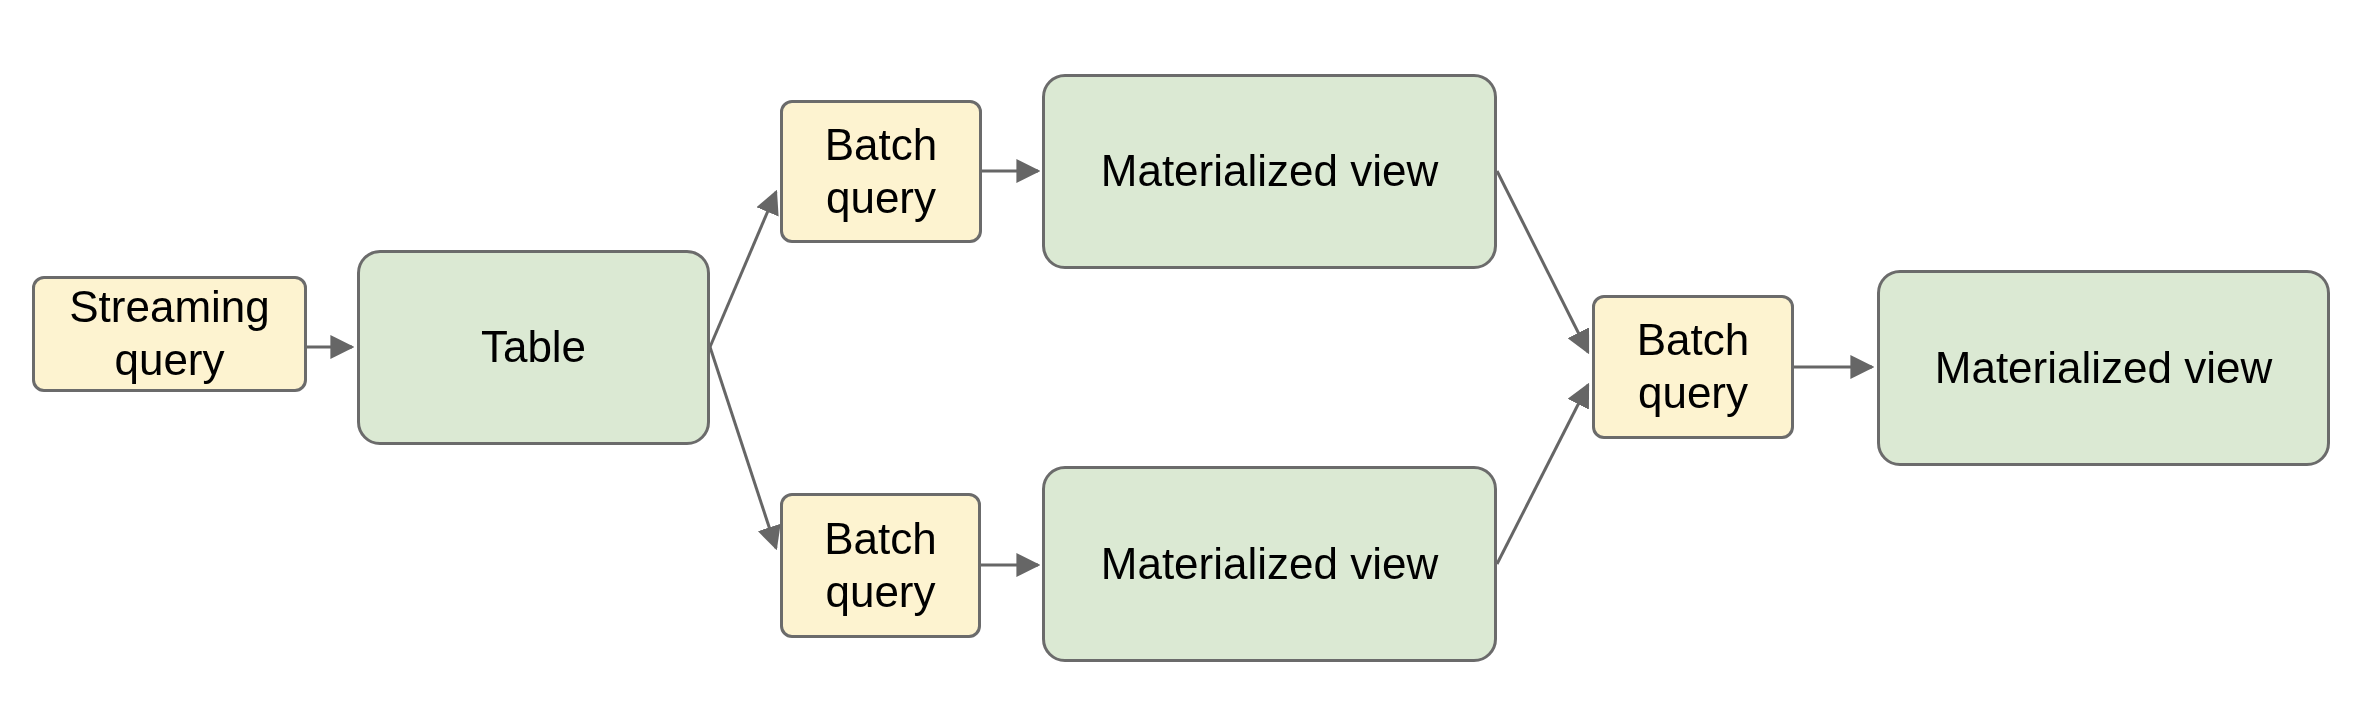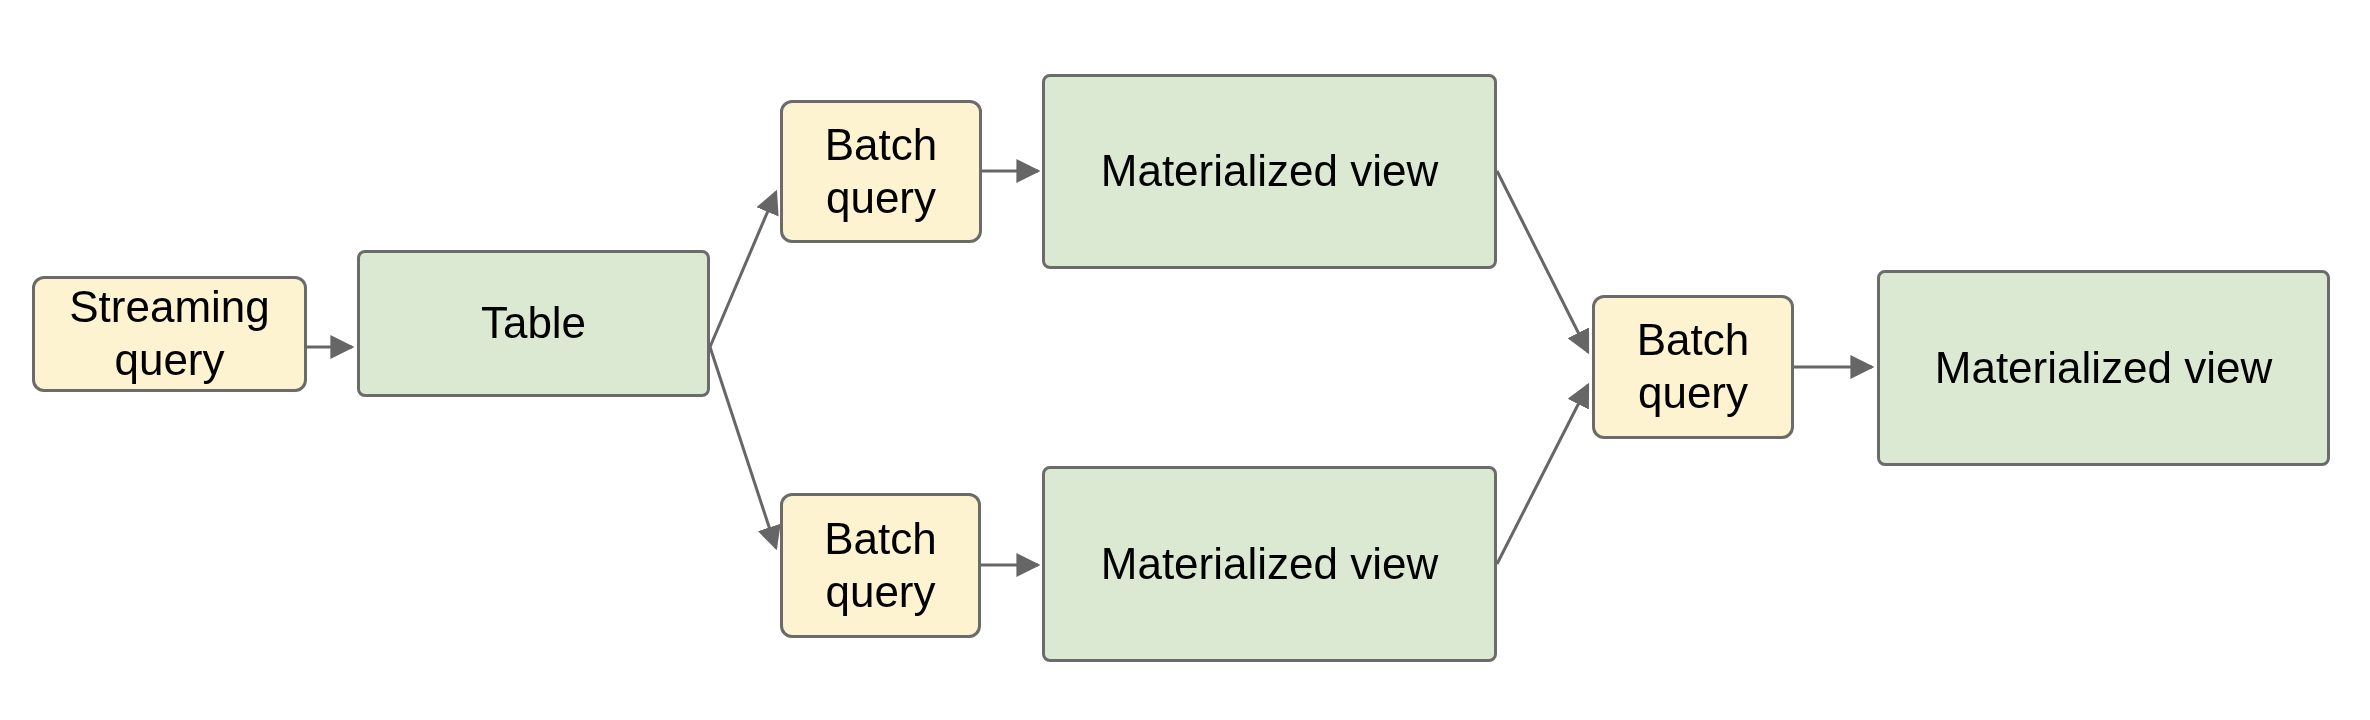--- a/index.html
+++ b/index.html
@@ -37,21 +37,21 @@
     align-items: center;
     justify-content: center;
     text-align: center;
     font-size: 44px;
     line-height: 1.2;
     color: var(--text);
     border: 3px solid var(--border);
     padding: 0 8px;
   }
   .node.yellow { background: var(--yellow); border-radius: 12px; }
-  .node.green  { background: var(--green);  border-radius: 8px; }
+  .node.green  { background: var(--green);  border-radius: 23px; }
 </style>
 </head>
 <body>
 
 <div class="canvas">
 
   <svg class="edges" viewBox="0 0 2370 720" xmlns="http://www.w3.org/2000/svg">
     <defs>
       <marker id="arrowhead" viewBox="0 0 10 10" refX="9" refY="5" markerWidth="8" markerHeight="8" orient="auto-start-reverse">
         <path class="head" d="M 0 0 L 10 5 L 0 10 z"></path>
@@ -62,21 +62,21 @@
     <line x1="710" y1="347" x2="776" y2="548"></line>
     <line x1="982" y1="171" x2="1038" y2="171"></line>
     <line x1="981" y1="565" x2="1038" y2="565"></line>
     <line x1="1497" y1="171" x2="1588" y2="352"></line>
     <line x1="1497" y1="564" x2="1588" y2="385"></line>
     <line x1="1794" y1="367" x2="1872" y2="367"></line>
   </svg>
 
   <div class="node yellow" style="left:32px;   top:276px; width:275px; height:116px;">Streaming query</div>
 
-  <div class="node green" style="left:357px;  top:250px; width:353px; height:147px;">Table</div>
+  <div class="node green" style="left:357px;  top:250px; width:353px; height:195px;">Table</div>
 
   <div class="node yellow" style="left:780px;  top:100px; width:202px; height:143px;">Batch query</div>
 
   <div class="node green" style="left:1042px; top:74px;  width:455px; height:195px;">Materialized view</div>
 
   <div class="node yellow" style="left:780px;  top:493px; width:201px; height:145px;">Batch query</div>
 
   <div class="node green" style="left:1042px; top:466px; width:455px; height:196px;">Materialized view</div>
 
   <div class="node yellow" style="left:1592px; top:295px; width:202px; height:144px;">Batch query</div>

